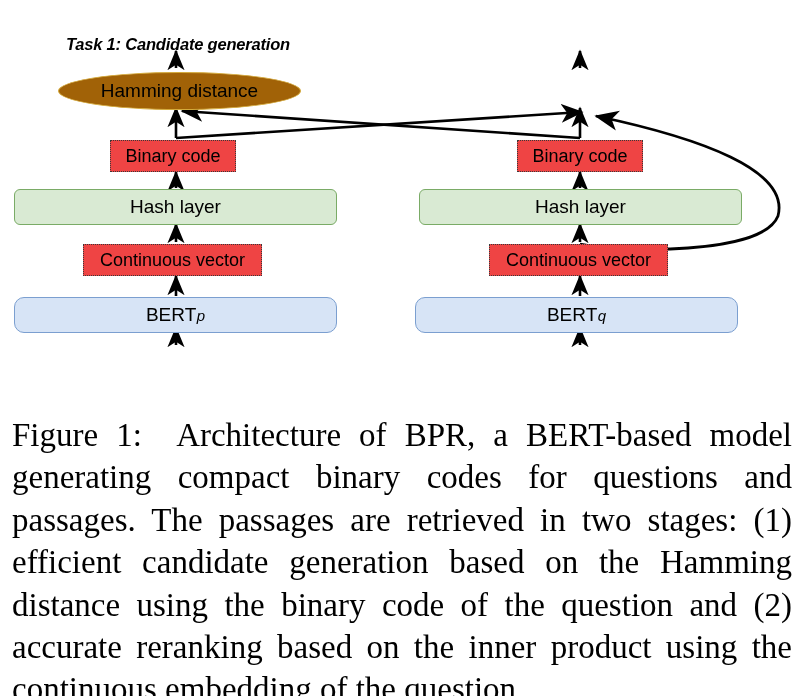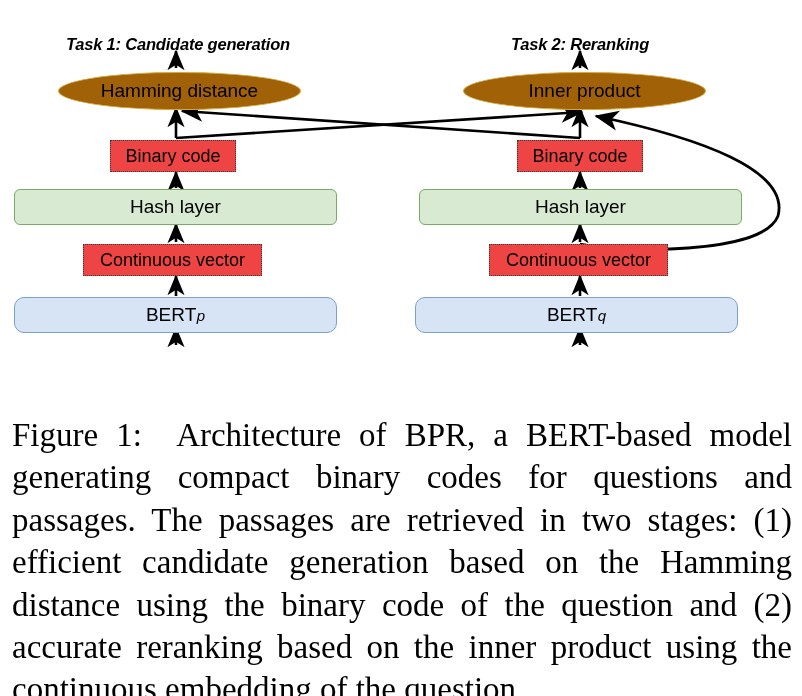--- a/index.html
+++ b/index.html
@@ -83,23 +83,21 @@
     <div class="node greenbox" style="left:14px;top:169px;width:323px;height:36px;">Hash layer</div>
 
     <div class="node dottedbox" style="left:83px;top:224px;width:179px;height:32px;">Continuous vector</div>
 
     <div class="node bluebox" style="left:14px;top:277px;width:323px;height:36px;">
       <span>BERT</span>
         <span class="sub">p</span>
     </div>
 
 
-    <div class="node task-label" style="left:470px;top:12px;width:220px;height:24px;">Task 2: Reranking</div>
 
-    <div class="node ellipse" style="left:463px;top:52px;width:243px;height:38px;">Inner product</div>
 
     <div class="node dottedbox" style="left:517px;top:120px;width:126px;height:32px;">Binary code</div>
 
     <div class="node greenbox" style="left:419px;top:169px;width:323px;height:36px;">Hash layer</div>
 
     <div class="node dottedbox" style="left:489px;top:224px;width:179px;height:32px;">Continuous vector</div>
 
     <div class="node bluebox" style="left:415px;top:277px;width:323px;height:36px;">
       <span>BERT</span>
         <span class="sub">q</span>

